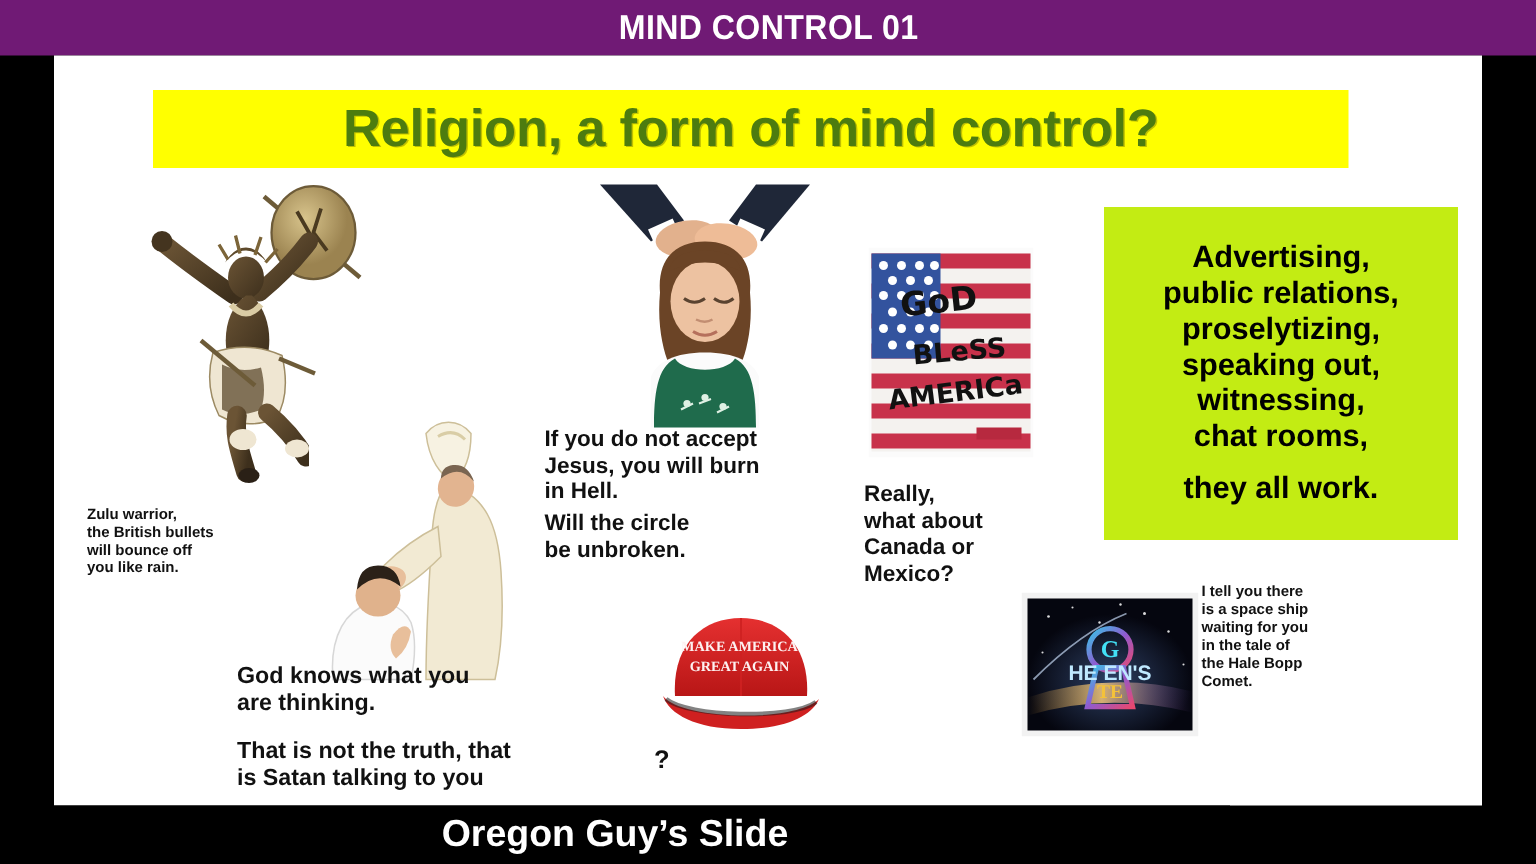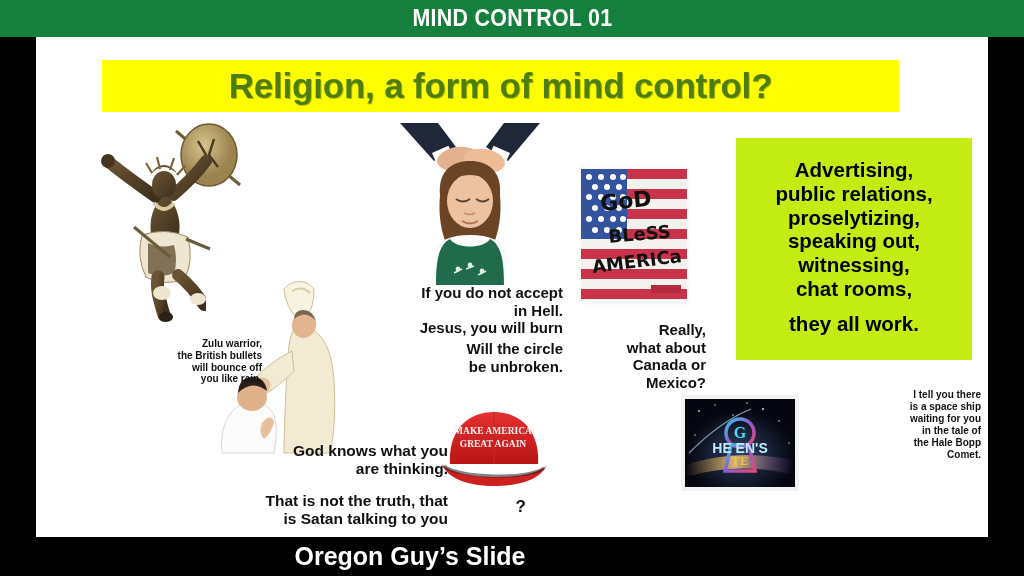--- a/index.html
+++ b/index.html
@@ -5,21 +5,21 @@
   html,body{margin:0;padding:0;}
   body{
     width:1024px;height:576px;background:#000;overflow:hidden;
     font-family:"Liberation Sans",sans-serif;
   }
   .slide-frame{position:relative;width:1024px;height:576px;background:#000;}
 
   
   .top-bar{
     position:absolute;left:0;top:0;width:1024px;height:37px;
-    background:#15803d;color:#fff;
+    background:#701a75;color:#fff;
     display:flex;align-items:center;justify-content:center;
   }
   .top-bar .t{
     font-size:23px;font-weight:bold;letter-spacing:.3px;
     transform:scaleX(.93);transform-origin:center;
   }
   .bottom-bar{
     position:absolute;left:0;top:537px;width:820px;height:39px;
     background:#000;color:#fff;
     display:flex;align-items:center;justify-content:center;
@@ -38,38 +38,38 @@
     background:#ffff00;
     display:flex;align-items:center;justify-content:center;
   }
   .title-band .t{
     color:#4d7c0f;font-size:35px;font-weight:bold;
     letter-spacing:-.2px;white-space:nowrap;
     text-shadow:1px 1px 0 rgba(0,0,0,.25);
   }
 
   
-  .cap{position:absolute;color:#111;font-weight:bold;text-align:right;line-height:1.18;}
+  .cap{position:absolute;color:#111;font-weight:bold;text-align:left;line-height:1.18;}
   .cap span{display:block;}
 
   .cap-zulu{left:22px;top:301px;width:204px;font-size:10px;}
   .cap-jesus{left:327px;top:247px;width:200px;font-size:15px;}
   .cap-circle{left:327px;top:303px;width:200px;font-size:15px;}
   .cap-really{left:540px;top:284px;width:130px;font-size:15px;}
   .cap-god{left:122px;top:405px;width:290px;font-size:15.5px;}
   .cap-satan{left:122px;top:455px;width:290px;font-size:15.5px;}
   .cap-hale{left:765px;top:352px;width:180px;font-size:10px;line-height:1.2;}
   .cap-q{left:400px;top:460px;width:90px;font-size:17px;}
 
   
   .green-box{
     position:absolute;left:700px;top:101px;width:236px;height:222px;
     background:#c3ec13;
-    display:flex;flex-direction:column;align-items:center;justify-content:flex-start;
-    padding:20px 6px;box-sizing:border-box;
+    display:flex;flex-direction:column;align-items:center;justify-content:center;
+    padding:4px 6px;box-sizing:border-box;
   }
   .green-box .line{
     color:#000;font-size:20.5px;font-weight:bold;line-height:1.16;
     text-align:center;white-space:nowrap;
   }
   .green-box .line.gap{margin-top:11px;}
 
   
   .art{position:absolute;}
 
@@ -329,22 +329,22 @@
 
     <div class="cap cap-zulu">
       <span>Zulu warrior,</span>
       <span>the British bullets</span>
       <span>will bounce off</span>
       <span>you like rain.</span>
     </div>
 
     <div class="cap cap-jesus">
       <span>If you do not accept</span>
+      <span>Jesus, you will burn</span>
       <span>in Hell.</span>
-      <span>Jesus, you will burn</span>
     </div>
 
     <div class="cap cap-circle">
       <span>Will the circle</span>
       <span>be unbroken.</span>
     </div>
 
     <div class="cap cap-really">
       <span>Really,</span>
       <span>what about</span>

